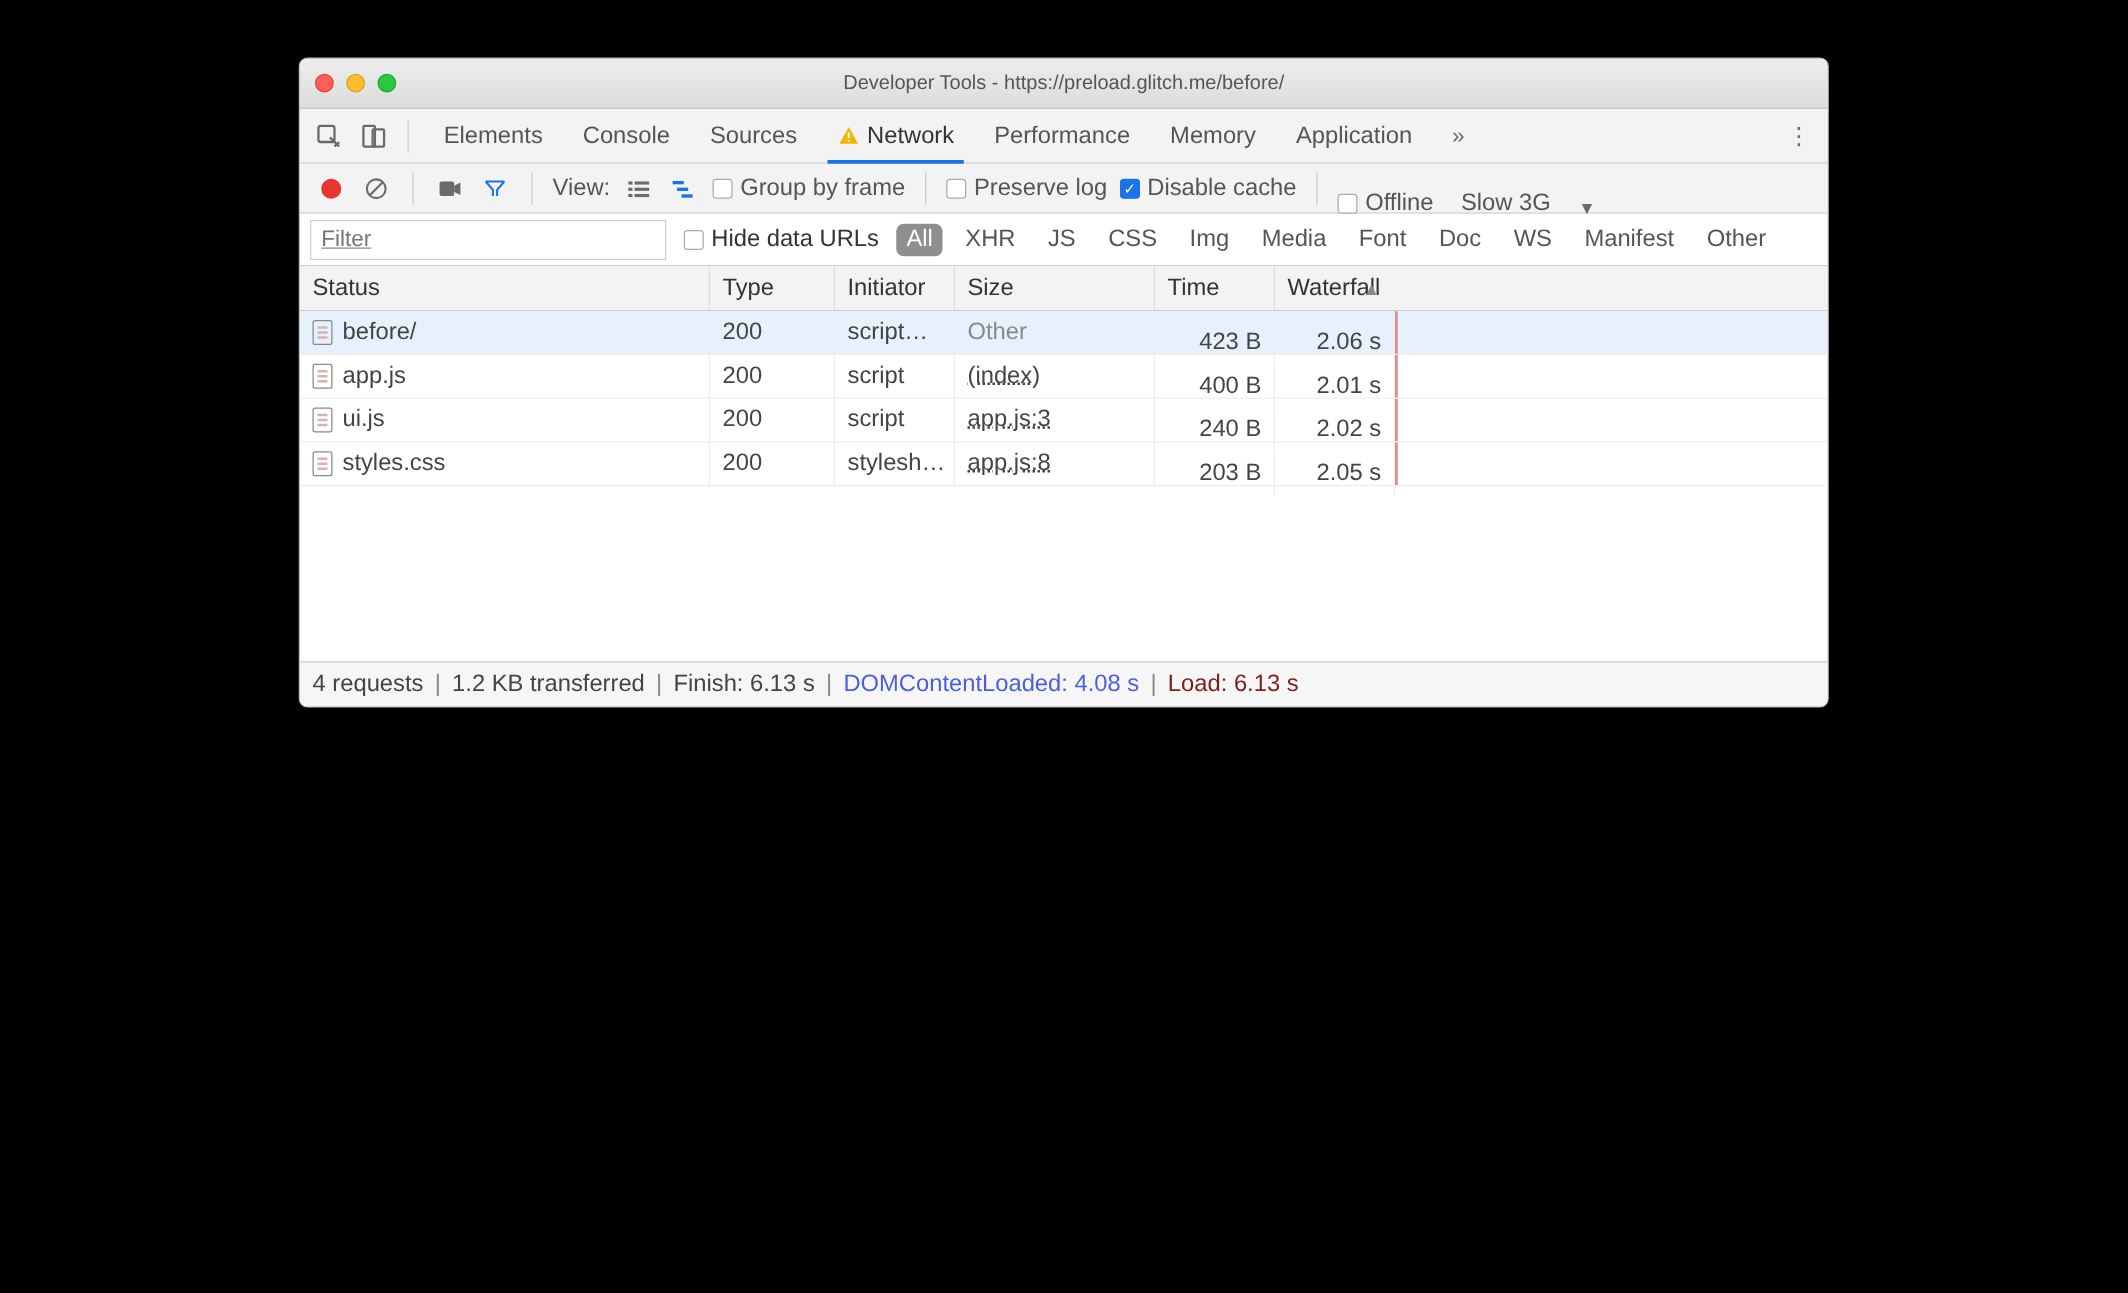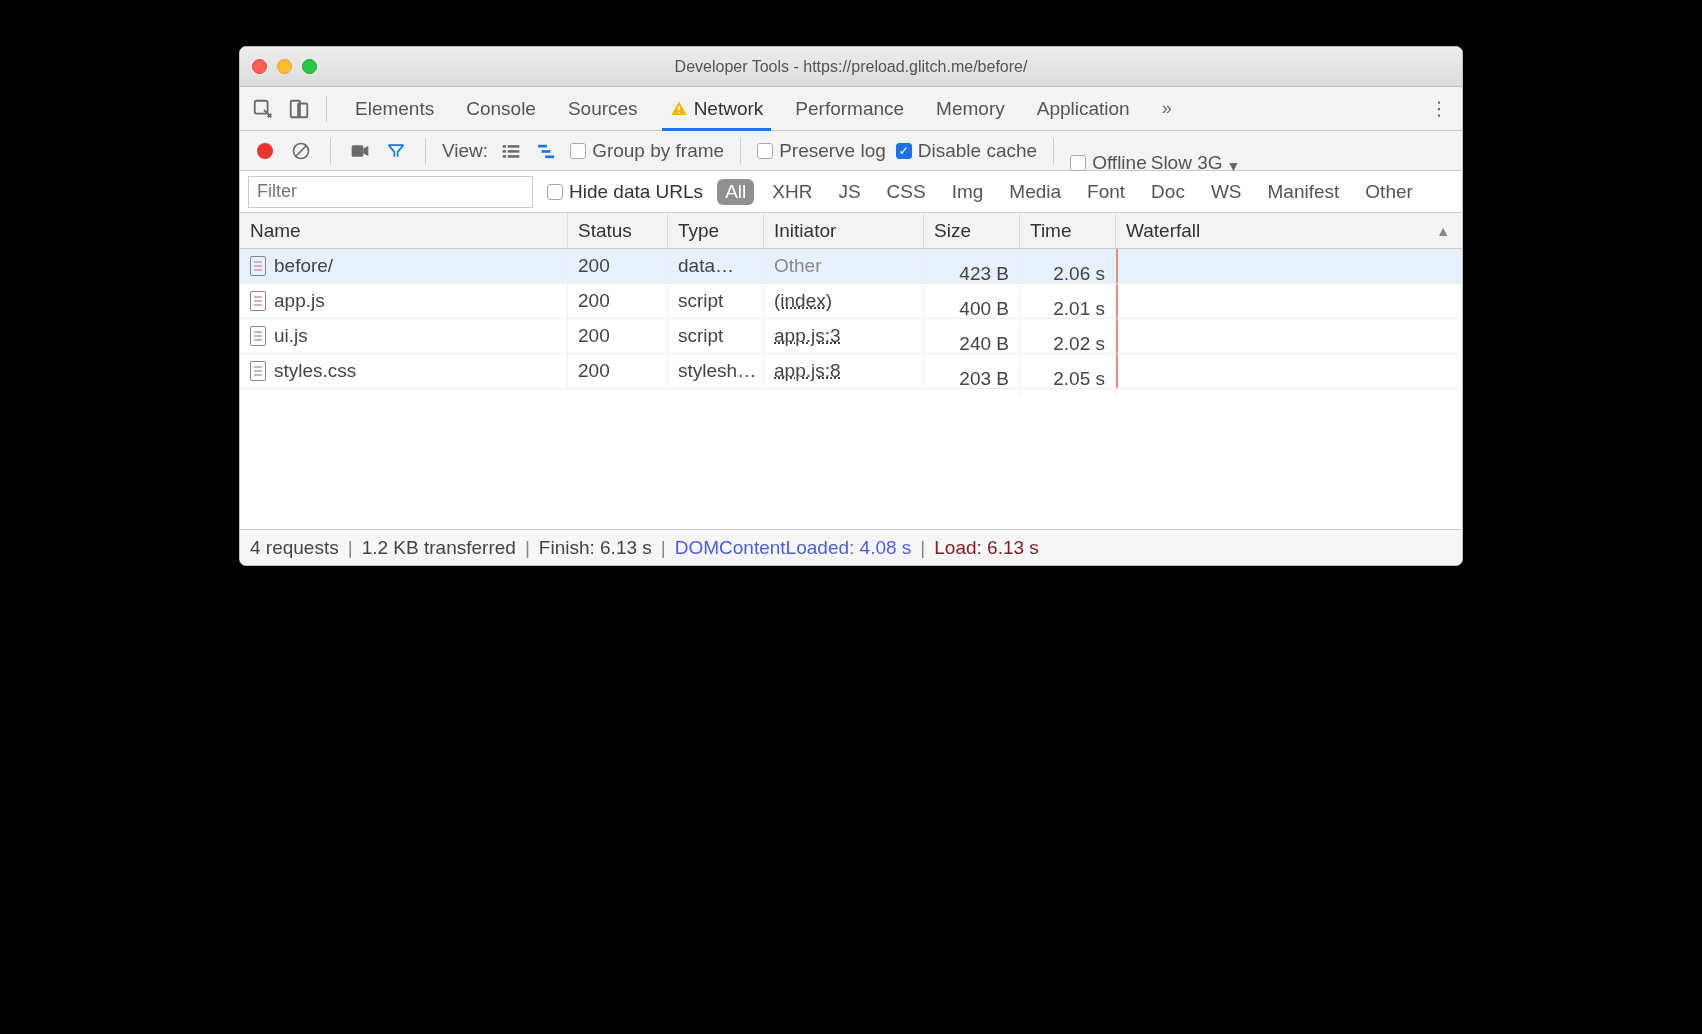--- a/index.html
+++ b/index.html
@@ -93,37 +93,37 @@
   }
   .toolbar .tb-icon { width:26px; display:flex; justify-content:center; cursor:pointer; color:#6a6a6a; }
   .record-dot { width:16px; height:16px; border-radius:50%; background:#e8352e; }
   .label-small { color:#555; }
   .checkbox {
     width:16px; height:16px; border:1px solid #aaa; border-radius:3px; background:#fff;
     display:inline-flex; align-items:center; justify-content:center; cursor:pointer;
   }
   .checkbox.checked { background:#1a73e8; border-color:#1a73e8; color:#fff; font-size:12px; }
   .check-wrap{display:flex; align-items:center; gap:6px;}
-  .throttle { display:flex; align-items:flex-end; gap:4px;margin-top:24px; }
+  .throttle { display:flex; align-items:flex-end; gap:22px;margin-top:24px; }
   .select-caret { color:#6a6a6a; font-size:14px; }
   .filter-icon-wrap svg{ stroke:#1a73e8; }
 
   
   .filterbar {
     height: 42px;
     border-bottom: 1px solid #ccc;
     display: flex; align-items: center;
     padding: 0 8px;
     gap: 14px;
     color:#333;
     background:#fff;
   }
   .filter-input {
     width: 285px; height: 32px; border:1px solid #ccc; padding: 4px 8px;
-    font-size: 18px; color:#888; background:#fff;
+    font-size: 18px; color:#888; background:#fff;text-decoration:underline;
   }
   .pill {
     padding: 2px 8px; border-radius: 6px; cursor:pointer; color:#555;
   }
   .pill.active { background:#8f8f8f; color:#fff; }
 
   
   .overview {
     height: 128px; border-bottom:1px solid #ccc; position:relative; background:#fff;
   }
@@ -320,36 +320,35 @@
         <span class="pill">Doc</span>
         <span class="pill">WS</span>
         <span class="pill">Manifest</span>
         <span class="pill">Other</span>
       </div>
   </div>
 
 
   <div class="table">
     <div class="thead" id="thead">
-        <div class="th">Name</div>
         <div class="th">Status</div>
         <div class="th">Type</div>
         <div class="th">Initiator</div>
         <div class="th">Size</div>
         <div class="th">Time</div>
         <div class="th">Waterfall<span class="sort-caret">▲</span></div>
       </div>
     <div class="tbody" id="tbody">
         <div class="trow selected">
           <div class="td name">
             <span class="file-icon"></span>
             <span>before/</span>
           </div>
           <div class="td">200</div>
-          <div class="td">data…</div>
+          <div class="td">script…</div>
           <div class="td">
             <span class="initiator-muted">Other</span>
           </div>
           <div class="td size">423 B</div>
           <div class="td time">2.06 s</div>
           <div class="td">
             <div class="waterfall-cell" style="position: relative; height: 100%;">
               <div class="wf-bar" style="left: 0%; width: 35%;"></div>
               <div class="wf-marker blue" style="left: 66%;"></div>
               <div class="wf-marker red" style="left: 99.5%;"></div>

